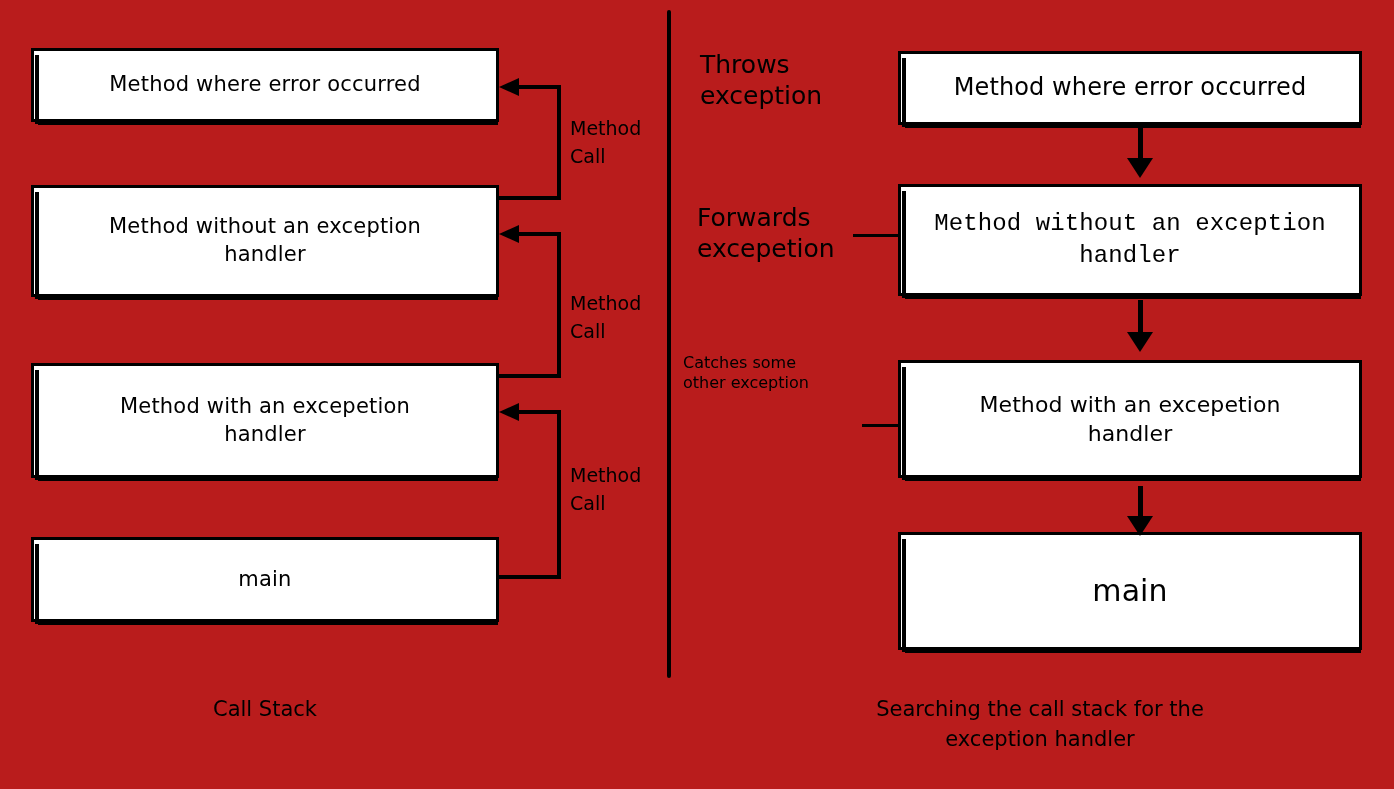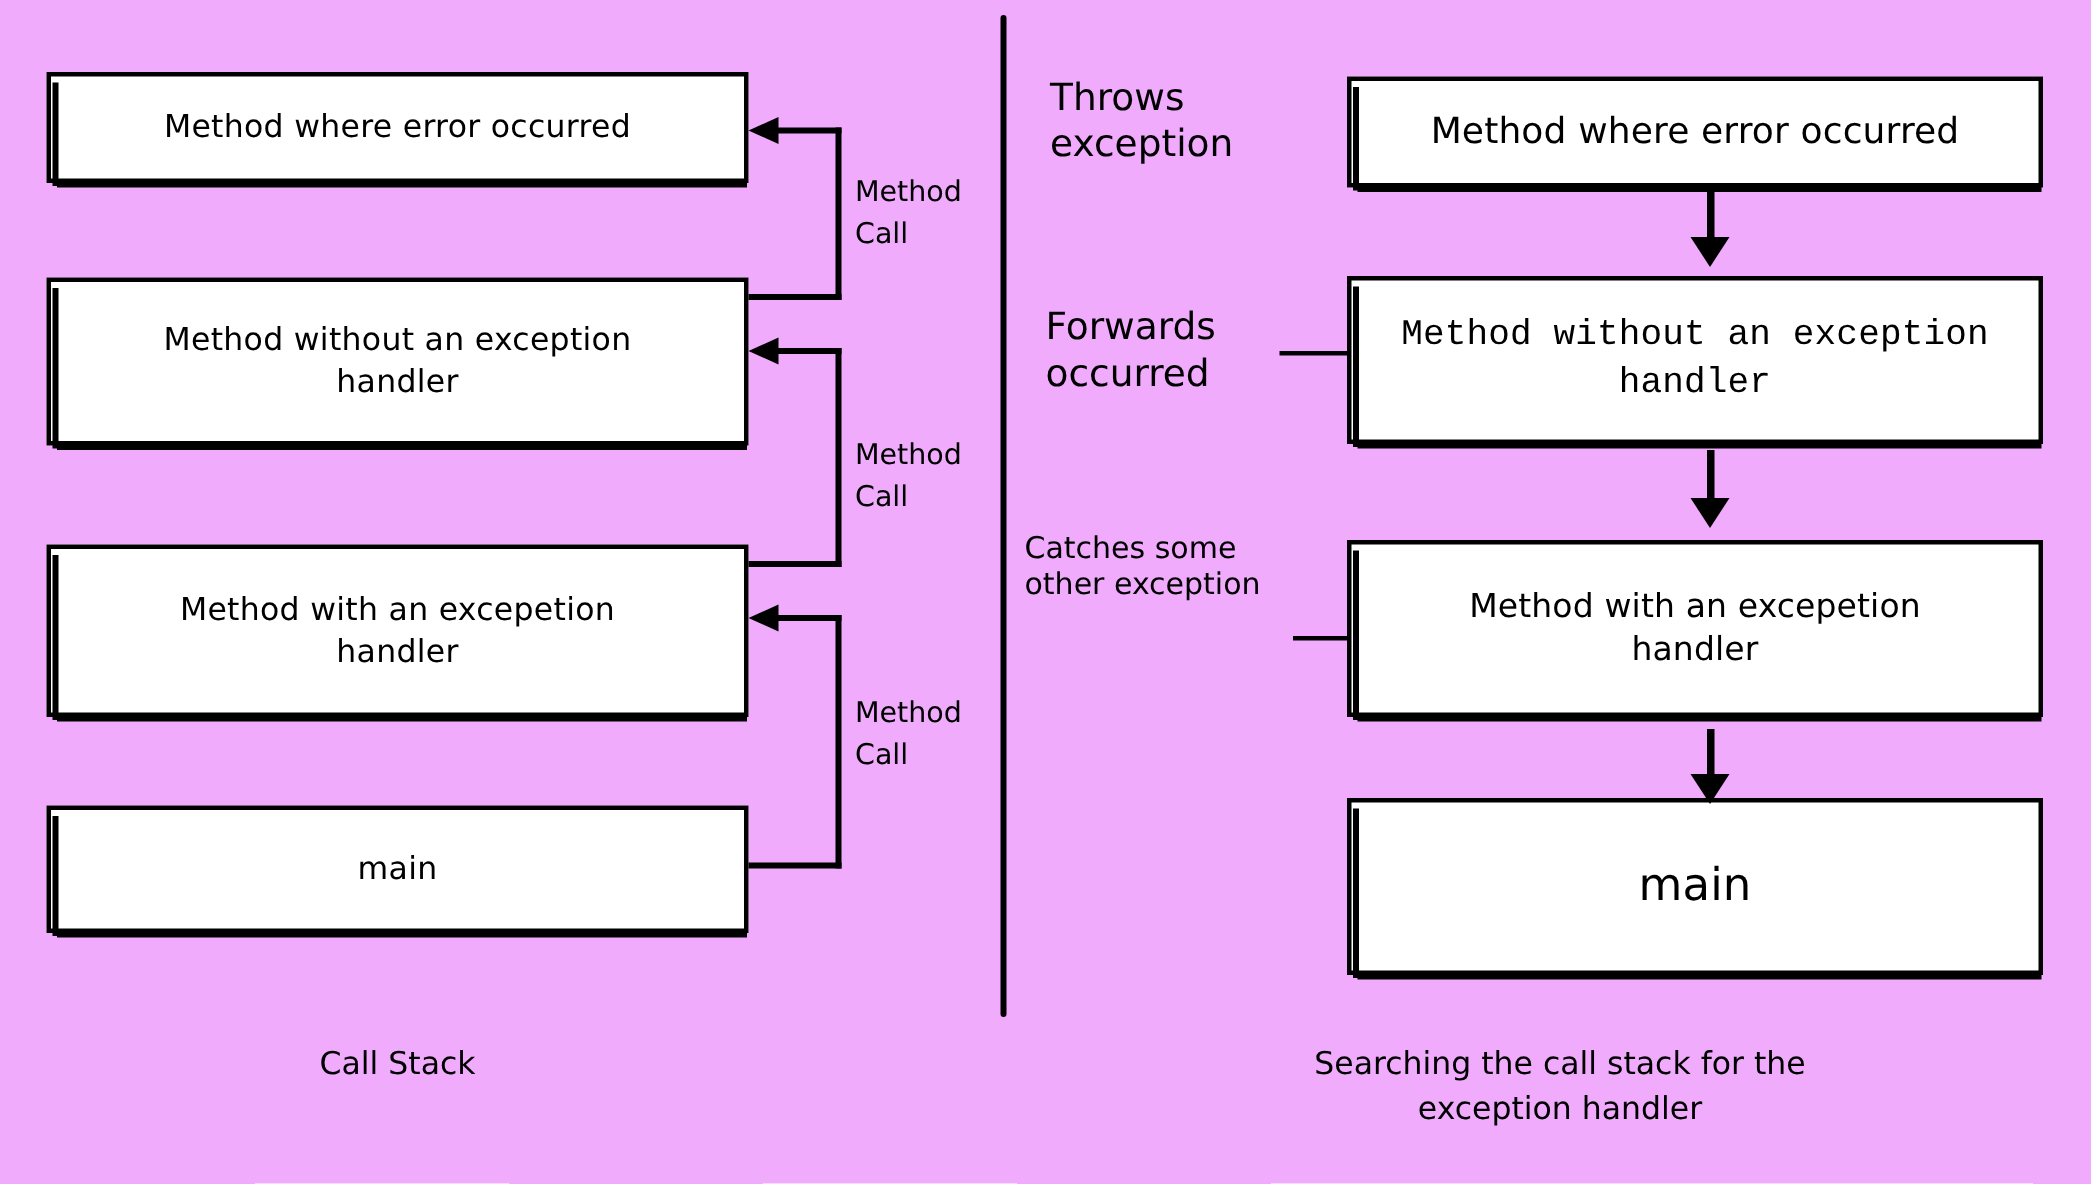--- a/index.html
+++ b/index.html
@@ -4,21 +4,21 @@
 <style>
   html, body {
     margin: 0;
     padding: 0;
     background: #ffffff;
   }
   #canvas {
     position: relative;
     width: 1394px;
     height: 789px;
-    background: #f0abfc;
+    background: #b91c1c;
     overflow: hidden;
     font-family: "DejaVu Sans", sans-serif;
   }
 
   
   .box {
     position: absolute;
     box-sizing: border-box;
     background: #ffffff;
     border: 3px solid #000000;
@@ -101,21 +101,21 @@
   
   .annot {
     position: absolute;
     color: #000000;
     font-size: 25px;
     line-height: 1.22;
     text-align: left;
     white-space: pre-line;
   }
   .annot.center { }
-  .annot.small  { font-size: 20px; }
+  .annot.small  { font-size: 16px; }
 
   
   .tick { position: absolute; height: 3px; background: #000000; }
 
   
   .calllabel {
     position: absolute;
     font-size: 19px;
     line-height: 1.45;
     color: #000000;
@@ -210,21 +210,21 @@
     <div class="down-arrow-shaft" style="left:1138px; top:300px; height:36px;"></div>
     <div class="down-arrow-head" style="left:1127px; top:332px;"></div>
 
     <div class="down-arrow-shaft" style="left:1138px; top:486px; height:34px;"></div>
     <div class="down-arrow-head" style="left:1127px; top:516px;"></div>
 
     <div class="annot center" style="left:700px; top:50px; width:190px;">Throws
 exception</div>
 
     <div class="annot" style="left:697px; top:203px; width:195px;">Forwards
-occurred</div>
+excepetion</div>
     <div class="tick" style="left:853px; top:234px; width:46px;"></div>
 
     <div class="annot small" style="left:683px; top:353px; width:220px;">Catches some
 other exception</div>
     <div class="tick" style="left:862px; top:424px; width:38px;"></div>
 
     <div class="caption" style="left:760px; top:694px; width:560px; white-space:pre-line;">Searching the call stack for the
 exception handler</div>
   </div>
 

